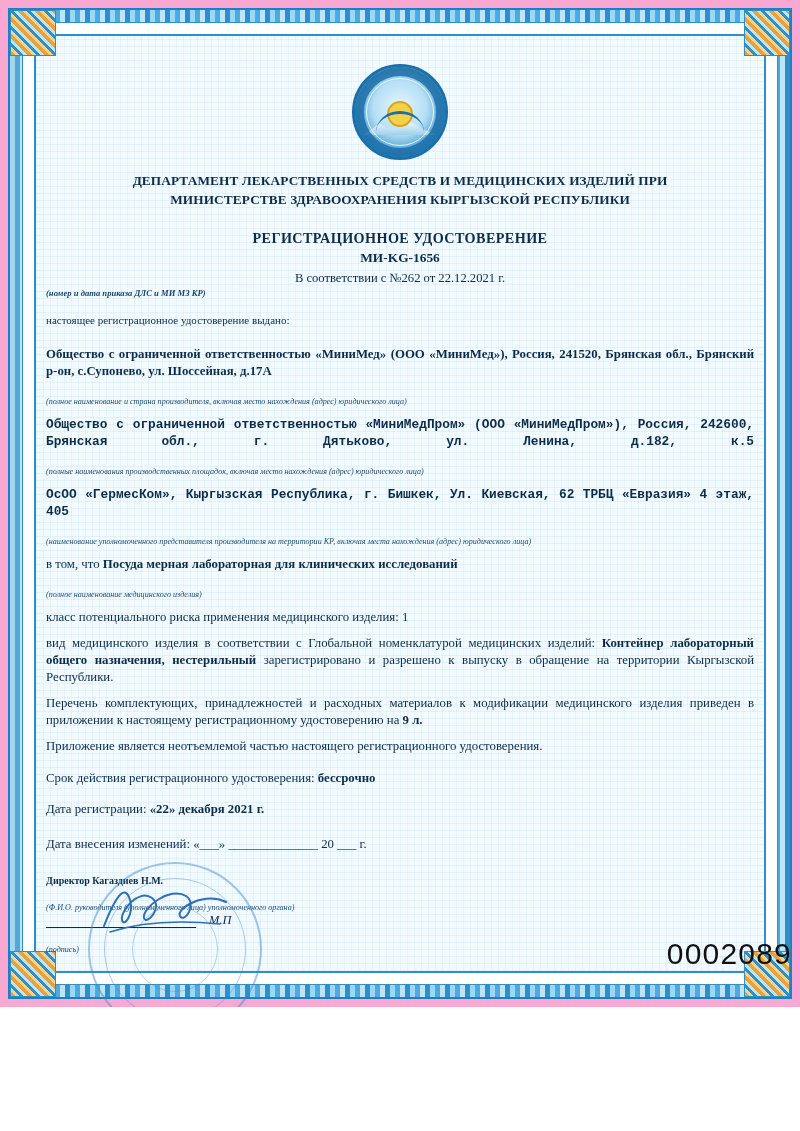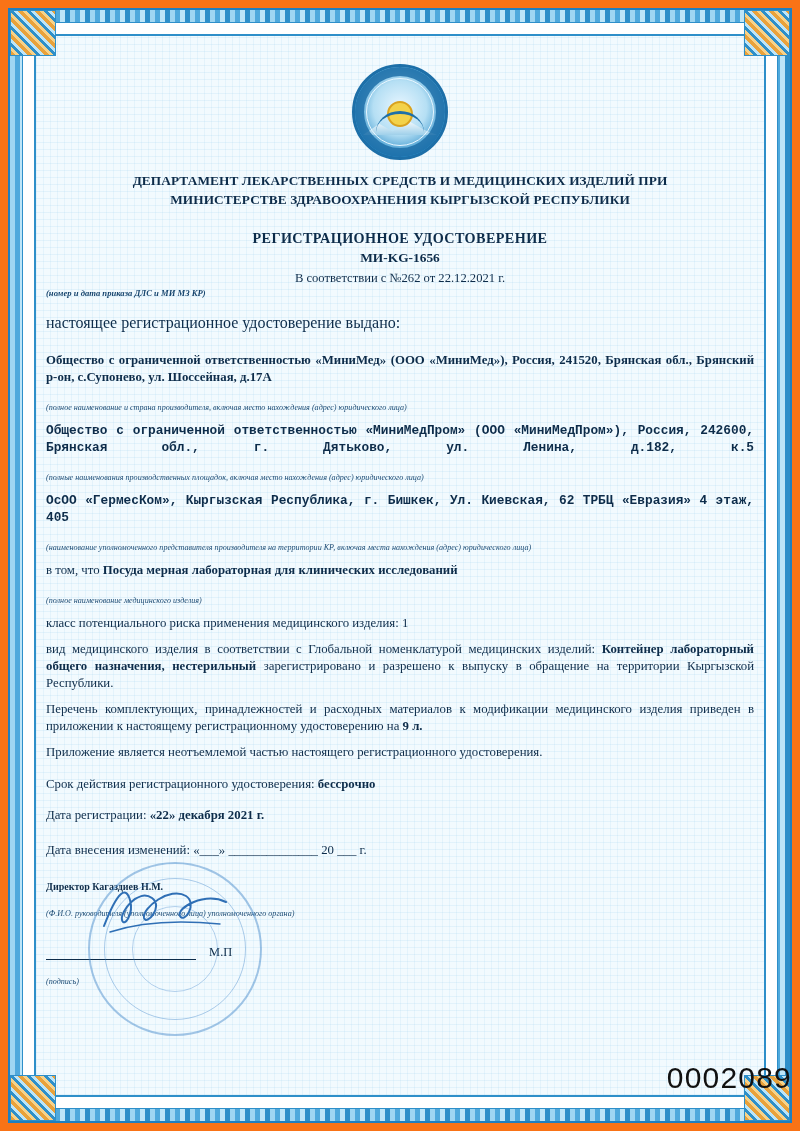--- a/index.html
+++ b/index.html
@@ -6,23 +6,23 @@
     margin: 0;
     padding: 0;
     background: #ffffff;
   }
   body {
     font-family: "Liberation Serif", serif;
   }
   .page {
     position: relative;
     width: 800px;
-    height: 1131px;
+    height: 1007px;
     overflow: hidden;
-    background: #f97316;
+    background: #f9a8d4;
   }
 
   
   .frame-outer {
     position: absolute;
     left: 8px; top: 8px; right: 8px; bottom: 8px;
     border: 2px solid #1f7fc0;
     background:
       repeating-linear-gradient(90deg,
         #9fd6f2 0px, #9fd6f2 5px,
@@ -161,21 +161,21 @@
     font-size: 8.6px;
     font-style: italic;
     font-weight: bold;
     margin-top: 2px;
     color: #16456e;
   }
 
   .body-block { margin-top: 16px; }
 
   .lead {
-    font-size: 16px;
+    font-size: 11px;
     color: #0d2c4a;
     margin-bottom: 20px;
   }
   .para {
     font-size: 12.8px;
     color: #0d2c4a;
     text-align: justify;
     line-height: 1.34;
     margin-top: 9px;
   }
@@ -195,23 +195,23 @@
   .mt14 { margin-top: 14px; }
   .mt18 { margin-top: 18px; }
 
   .sign-name {
     font-size: 10px;
     font-weight: bold;
     color: #0d2c4a;
     margin-top: 22px;
   }
   .sign-line-row {
-    margin-top: 26px;
     font-size: 12.4px;
     color: #0d2c4a;
+    font-style: italic;
   }
   .sig-underline {
     display: inline-block;
     width: 150px;
     border-bottom: 1px solid #0d2c4a;
     height: 12px;
     vertical-align: bottom;
   }
   .mp { margin-left: 10px; font-weight: normal; }
 

